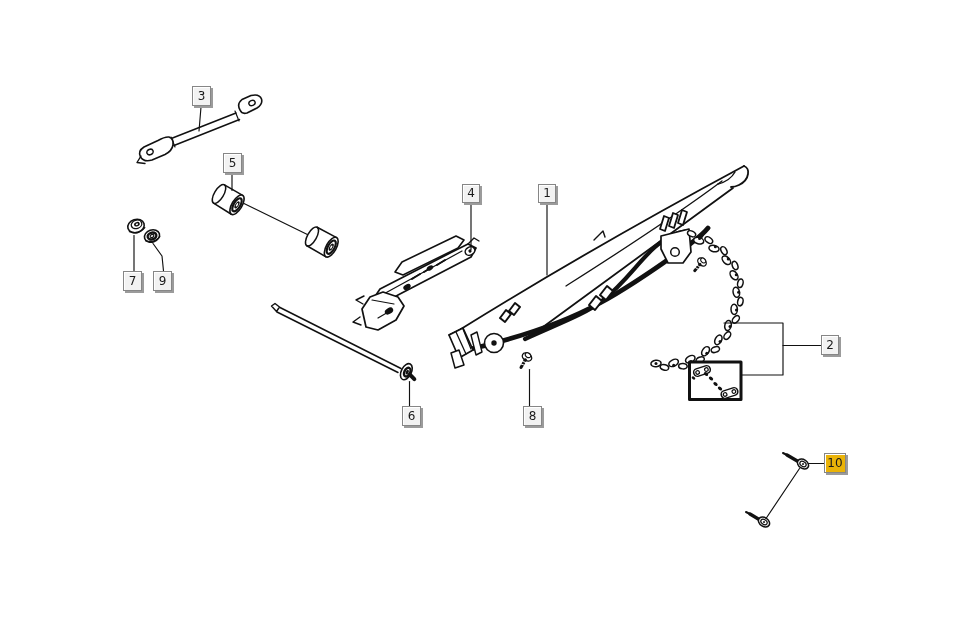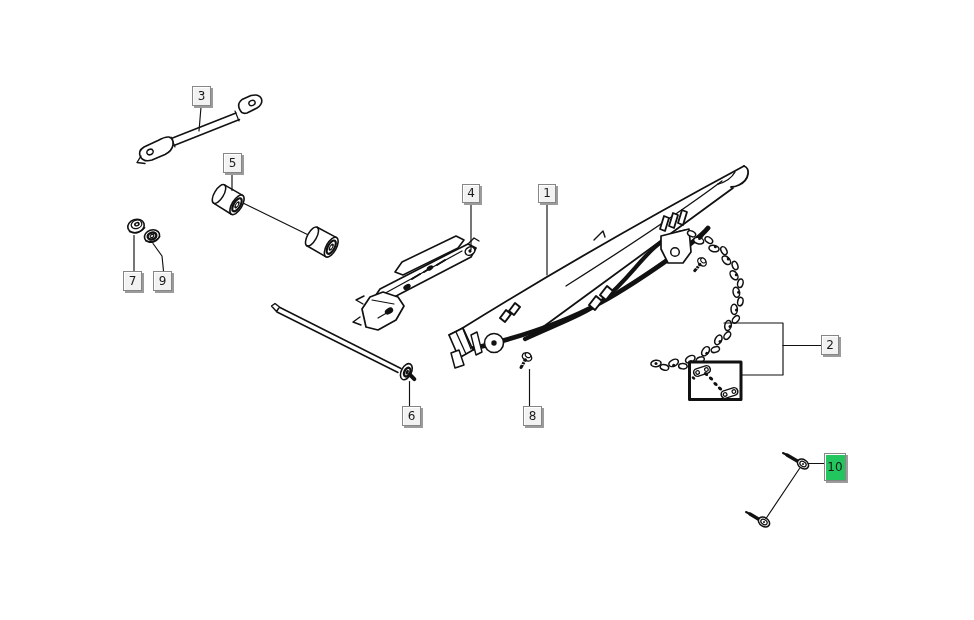--- a/index.html
+++ b/index.html
@@ -249,16 +249,16 @@
 <div class="callout-layer">
       <div class="callout" style="left: 538px; top: 184px; width: 18px; height: 19px; background: rgb(242, 242, 242); border-color: rgb(134, 134, 134); color: rgb(26, 26, 26); box-shadow: rgb(255, 255, 255) 1px 1px 0px inset, rgb(155, 155, 155) 2px 2px 0px;">1</div>
       <div class="callout" style="left: 821px; top: 335px; width: 18px; height: 20px; background: rgb(242, 242, 242); border-color: rgb(134, 134, 134); color: rgb(26, 26, 26); box-shadow: rgb(255, 255, 255) 1px 1px 0px inset, rgb(155, 155, 155) 2px 2px 0px;">2</div>
       <div class="callout" style="left: 192px; top: 86px; width: 19px; height: 20px; background: rgb(242, 242, 242); border-color: rgb(134, 134, 134); color: rgb(26, 26, 26); box-shadow: rgb(255, 255, 255) 1px 1px 0px inset, rgb(155, 155, 155) 2px 2px 0px;">3</div>
       <div class="callout" style="left: 462px; top: 184px; width: 18px; height: 19px; background: rgb(242, 242, 242); border-color: rgb(134, 134, 134); color: rgb(26, 26, 26); box-shadow: rgb(255, 255, 255) 1px 1px 0px inset, rgb(155, 155, 155) 2px 2px 0px;">4</div>
       <div class="callout" style="left: 223px; top: 153px; width: 19px; height: 20px; background: rgb(242, 242, 242); border-color: rgb(134, 134, 134); color: rgb(26, 26, 26); box-shadow: rgb(255, 255, 255) 1px 1px 0px inset, rgb(155, 155, 155) 2px 2px 0px;">5</div>
       <div class="callout" style="left: 402px; top: 406px; width: 19px; height: 20px; background: rgb(242, 242, 242); border-color: rgb(134, 134, 134); color: rgb(26, 26, 26); box-shadow: rgb(255, 255, 255) 1px 1px 0px inset, rgb(155, 155, 155) 2px 2px 0px;">6</div>
       <div class="callout" style="left: 123px; top: 271px; width: 19px; height: 20px; background: rgb(242, 242, 242); border-color: rgb(134, 134, 134); color: rgb(26, 26, 26); box-shadow: rgb(255, 255, 255) 1px 1px 0px inset, rgb(155, 155, 155) 2px 2px 0px;">7</div>
       <div class="callout" style="left: 523px; top: 406px; width: 19px; height: 20px; background: rgb(242, 242, 242); border-color: rgb(134, 134, 134); color: rgb(26, 26, 26); box-shadow: rgb(255, 255, 255) 1px 1px 0px inset, rgb(155, 155, 155) 2px 2px 0px;">8</div>
       <div class="callout" style="left: 153px; top: 271px; width: 19px; height: 20px; background: rgb(242, 242, 242); border-color: rgb(134, 134, 134); color: rgb(26, 26, 26); box-shadow: rgb(255, 255, 255) 1px 1px 0px inset, rgb(155, 155, 155) 2px 2px 0px;">9</div>
-      <div class="callout" style="left: 824px; top: 453px; width: 22px; height: 28px; background: #22c55e; border-color: rgb(134, 134, 134); color: rgb(26, 26, 26); box-shadow: rgb(255, 255, 255) 1px 1px 0px inset, rgb(155, 155, 155) 2px 2px 0px;">10</div>
+      <div class="callout" style="left: 824px; top: 453px; width: 22px; height: 20px; background: #eab308; border-color: rgb(134, 134, 134); color: rgb(26, 26, 26); box-shadow: rgb(255, 255, 255) 1px 1px 0px inset, rgb(155, 155, 155) 2px 2px 0px;">10</div>
     </div>
 
 </div>
 
 </body></html>

